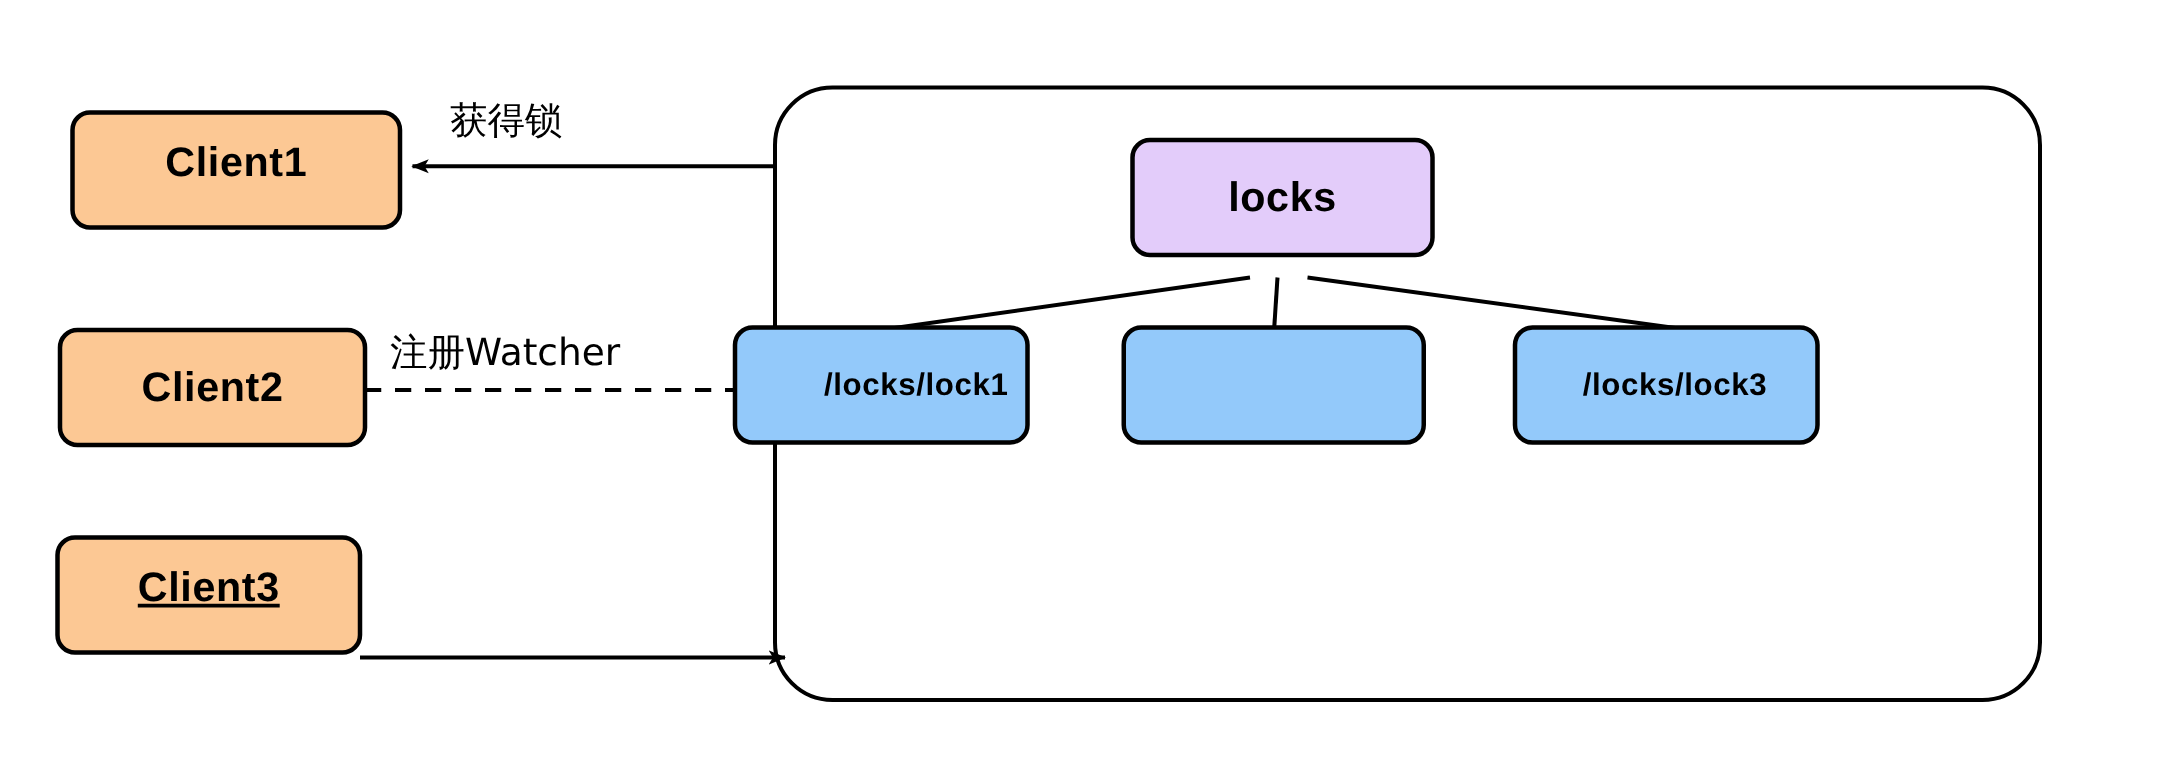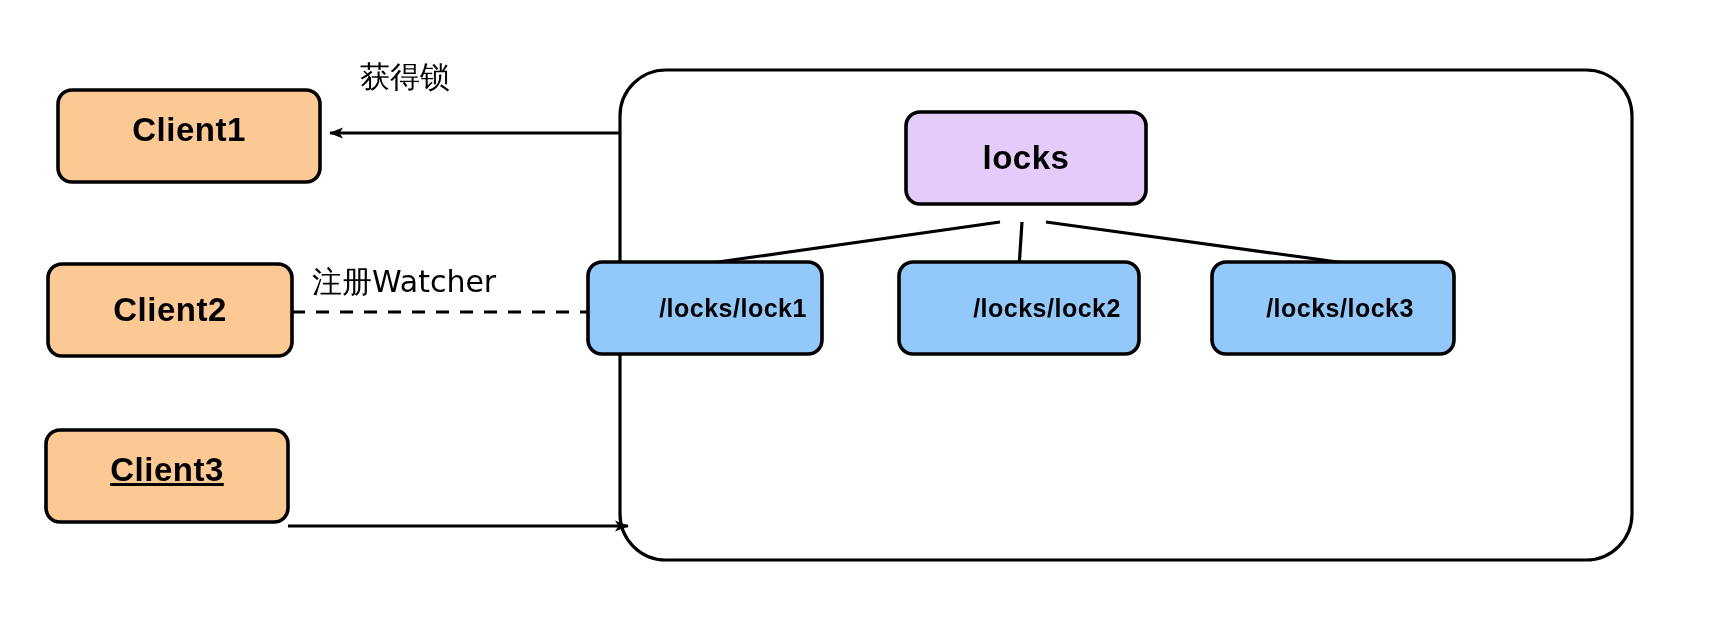--- a/index.html
+++ b/index.html
@@ -85,22 +85,21 @@
   <div class="node-label client-label" style="left:58px; top:90px; width:262px; height:80px;">Client1</div>
 
   <div class="node-label client-label" style="left:48px; top:264px; width:244px; height:92px;">Client2</div>
 
   <div class="node-label client-label" style="left:46px; top:430px; width:242px; height:80px;text-decoration:underline;">Client3</div>
 
   <div class="node-label root-label" style="left:906px; top:112px; width:240px; height:92px;">locks</div>
 
   <div class="node-label child-label" style="left:588px; top:262px; width:234px; height:92px;">/locks/lock1</div>
 
-  <div class="node-label child-label" style="left:899px; top:262px; width:240px; height:92px;">/locks/lock2</div>
 
   <div class="node-label child-label" style="left:1212px; top:262px; width:200px; height:92px;">/locks/lock3</div>
 
-  <div class="edge-label" style="left:360px; top:57px;">获得锁</div>
+  <div class="edge-label" style="left:360px; top:76px;">获得锁</div>
 
   <div class="edge-label" style="left:312px; top:262px;">注册Watcher</div>
 
 
 </div>
 
 </body></html>

